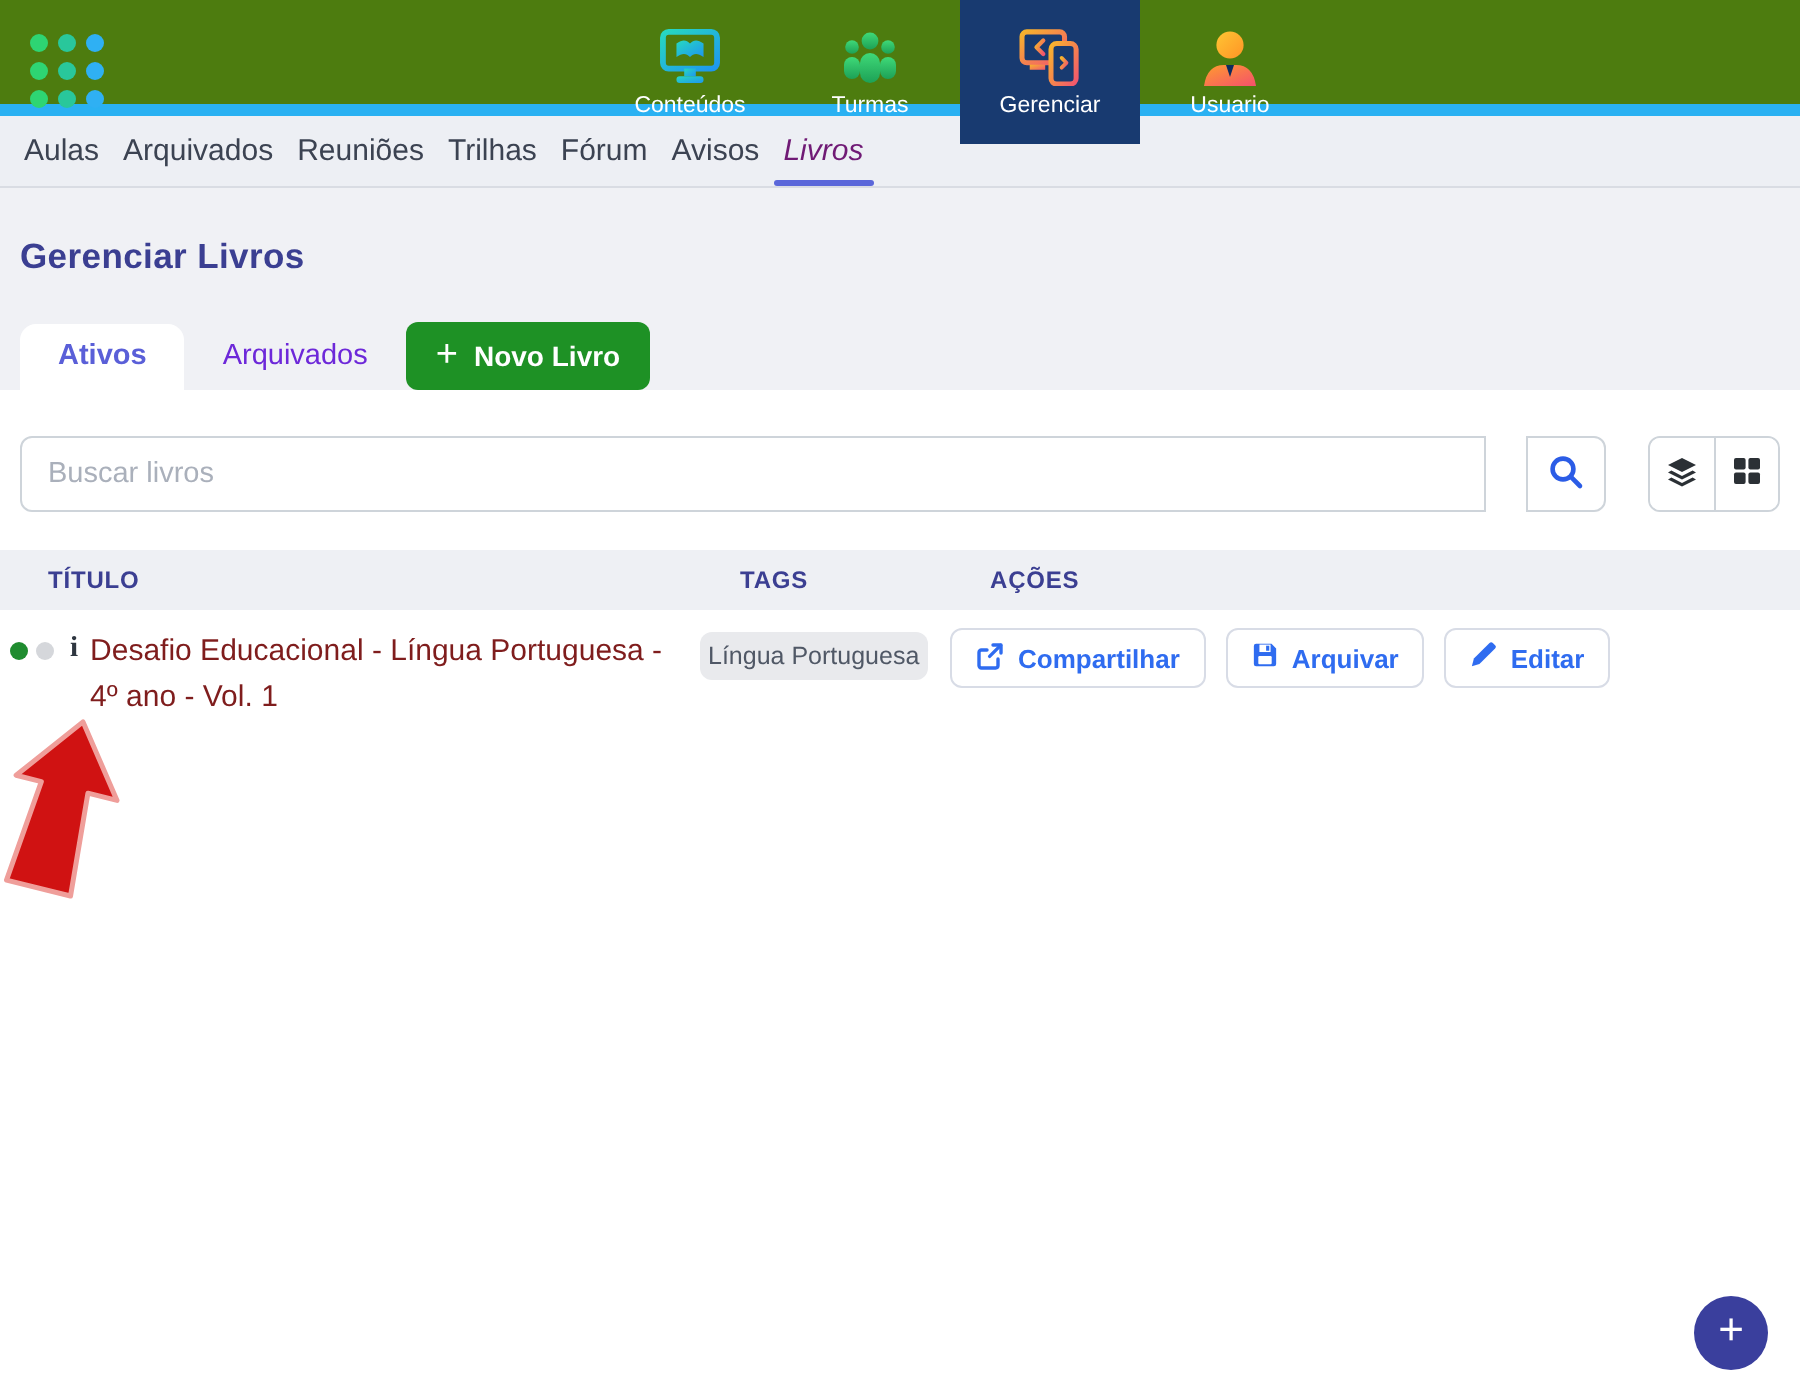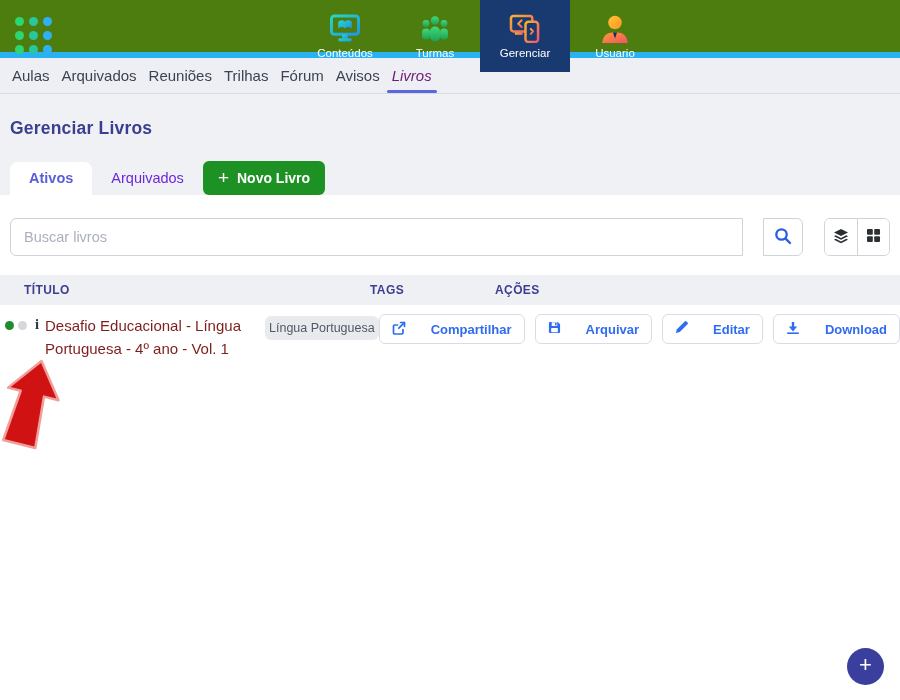--- a/index.html
+++ b/index.html
@@ -66,21 +66,21 @@
   .dots { display:flex; gap:4px; padding-top:7px; }
   .dot-green { width:9px; height:9px; border-radius:50%; background:#1f8c2f; }
   .dot-gray  { width:9px; height:9px; border-radius:50%; background:#d5d7db; }
   .info-i { font-family:"Liberation Serif", serif; font-weight:700; font-size:14.5px; color:#2e3640; padding:2px 0 0 8px; cursor:pointer; }
   .book-link { color:#7f1d1d; font-size:15px; line-height:1.55; cursor:pointer; padding-left:6px; max-width:300px; }
 
   .cell-tags { width:125px; padding-top:2px; }
   .tag-pill { display:inline-block; background:#e9eaed; color:#505866; font-size:12.5px; padding:5px 4px; border-radius:6px; white-space:nowrap; }
 
   .cell-actions { flex:1; display:flex; gap:10px; align-items:flex-start; }
-  .action-btn { height:30px; border:1px solid #d8dce6; border-radius:6px; background:#fff; color:#2f6cf0; font-size:13px; font-weight:700; display:flex; align-items:center; gap:25px; padding:0 12px; cursor:pointer; font-family:inherit; white-space:nowrap; }
+  .action-btn { height:30px; border:1px solid #d8dce6; border-radius:6px; background:#fff; color:#2f6cf0; font-size:13px; font-weight:700; display:flex; align-items:center; gap:7px; padding:0 12px; cursor:pointer; font-family:inherit; white-space:nowrap; }
 
   
   .red-arrow { position:absolute; left:12px; top:359px; transform:rotate(14deg); transform-origin:30px 0; pointer-events:none; }
 
   
   .fab { position:absolute; right:16px; bottom:15px; width:37px; height:37px; border-radius:50%; background:#3a3f9d; color:#fff; border:none; display:flex; align-items:center; justify-content:center; font-size:22px; cursor:pointer; font-family:inherit; line-height:1; padding-bottom:3px; }
 </style>
 </head>
 <body>
 
@@ -281,29 +281,20 @@
         <span>Arquivar</span>
       </button>
       <button class="action-btn">
         <span>
           <svg width="13" height="13" viewBox="0 0 14 14" fill="#2f6cf0">
               <path d="M1 13 l1.1 -4.1 8.4 -8.4 a1.3 1.3 0 0 1 1.8 0 l1.2 1.2 a1.3 1.3 0 0 1 0 1.8 L5.1 11.9 z"></path>
             </svg>
         </span>
         <span>Editar</span>
       </button>
-      <button class="action-btn">
-        <span>
-          <svg width="14" height="14" viewBox="0 0 14 14" fill="#2f6cf0">
-              <path d="M5.8 1 h2.4 v4.6 h3 L7 10.4 2.8 5.6 h3 z"></path>
-              <path d="M1.2 11.4 h11.6 V13 H1.2 z"></path>
-            </svg>
-        </span>
-        <span>Download</span>
-      </button>
     </div>
   </div>
 </main>
 
 <svg class="red-arrow" width="60" height="92" viewBox="0 0 60 92">
   <polygon points="30,2 4,36 17,36 12,88 45,88 41,36 56,36" fill="#d01212" stroke="#ef9e9a" stroke-width="2.5" stroke-linejoin="round"></polygon>
 </svg>
 
 <button class="fab">
   <span>+</span>

